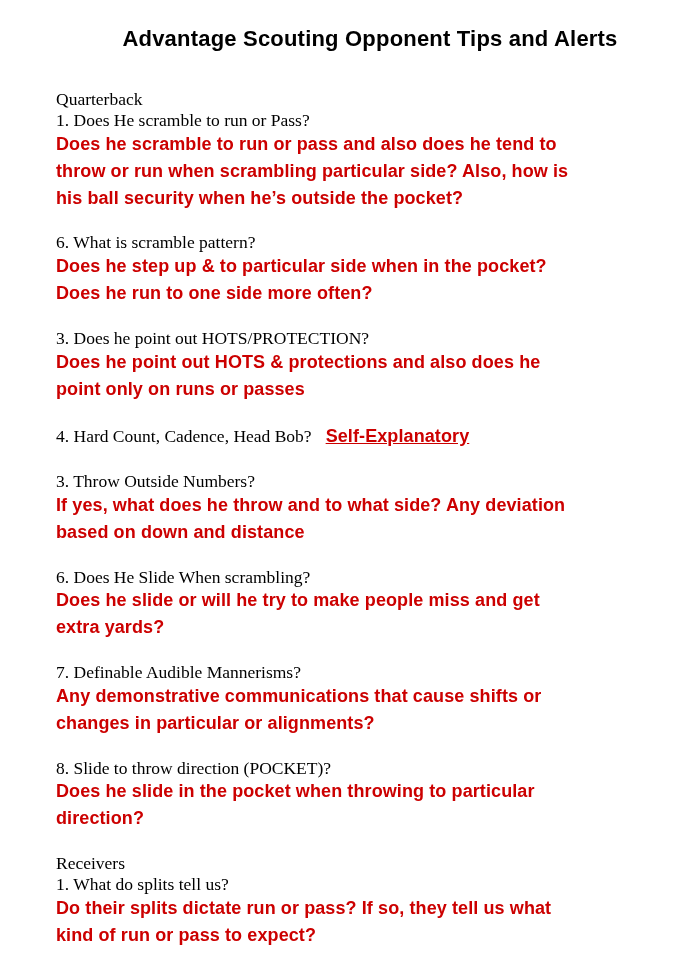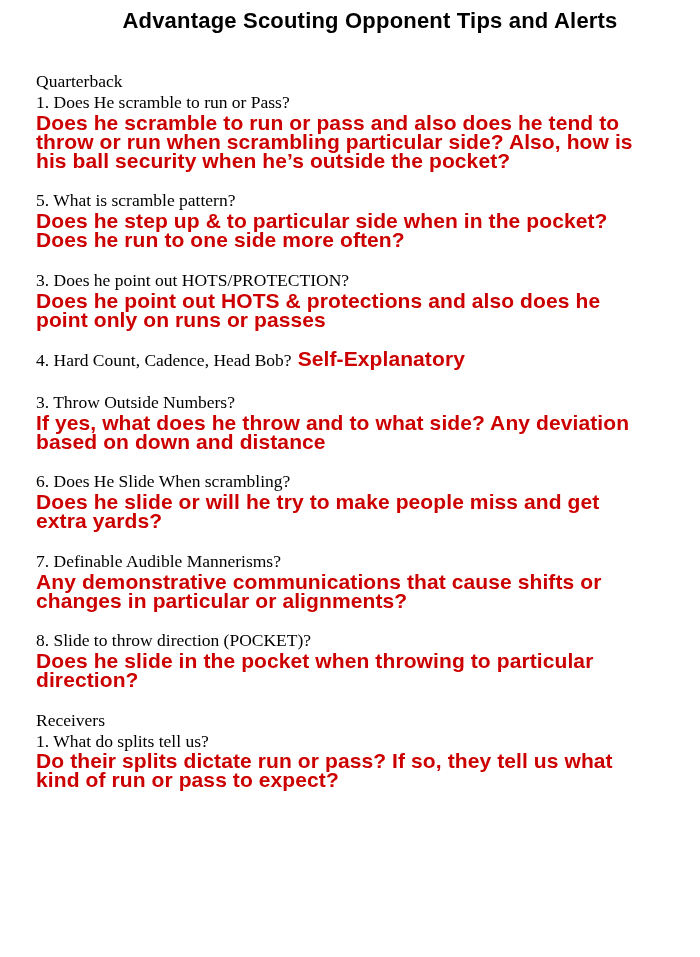--- a/index.html
+++ b/index.html
@@ -15,75 +15,76 @@
     background: #ffffff;
     position: relative;
   }
   .doc-title {
     font-family: "Liberation Sans", sans-serif;
     font-weight: bold;
     font-size: 22px;
     line-height: 26px;
     color: #000000;
     text-align: center;
-    padding-top: 8px;
+    padding-top: 26px;
     letter-spacing: 0.2px;
     margin-left: 40px;
   }
   .content {
-    padding: 37px 20px 0 36px;
+    padding: 37px 20px 0 56px;
   }
   .block {
     margin-bottom: 20.75px;
   }
   .group,
   .question {
     font-family: "Liberation Serif", serif;
     font-weight: normal;
     font-size: 17.5px;
     line-height: 20.75px;
     color: #000000;
   }
   .answer {
     font-family: "Liberation Sans", sans-serif;
     font-weight: bold;
-    font-size: 21px;
-    line-height: 19px;
+    font-size: 18px;
+    line-height: 27px;
     color: #cc0000;
     white-space: pre-line;
     letter-spacing: 0.1px;
   }
   .block.inline .question,
   .block.inline .answer {
     display: inline;
     white-space: normal;
   }
   .block.inline .answer {
-    margin-left: 6px;
+    margin-left: 14px;
+    text-decoration: underline;
   }
 </style>
 </head>
 <body>
 
 <div class="page">
 
   <h1 class="doc-title">Advantage Scouting Opponent Tips and Alerts</h1>
 
   <div class="content">
 
     <div class="block">
       <div class="group">Quarterback</div>
       <div class="question">1. Does He scramble to run or Pass?</div>
       <div class="answer">Does he scramble to run or pass and also does he tend to
 throw or run when scrambling particular side? Also, how is
 his ball security when he’s outside the pocket?</div>
     </div>
 
     <div class="block">
-      <div class="question">5. What is scramble pattern?</div>
+      <div class="question">6. What is scramble pattern?</div>
       <div class="answer">Does he step up &amp; to particular side when in the pocket?
 Does he run to one side more often?</div>
     </div>
 
     <div class="block">
       <div class="question">3. Does he point out HOTS/PROTECTION?</div>
       <div class="answer">Does he point out HOTS &amp; protections and also does he
 point only on runs or passes</div>
     </div>
 

